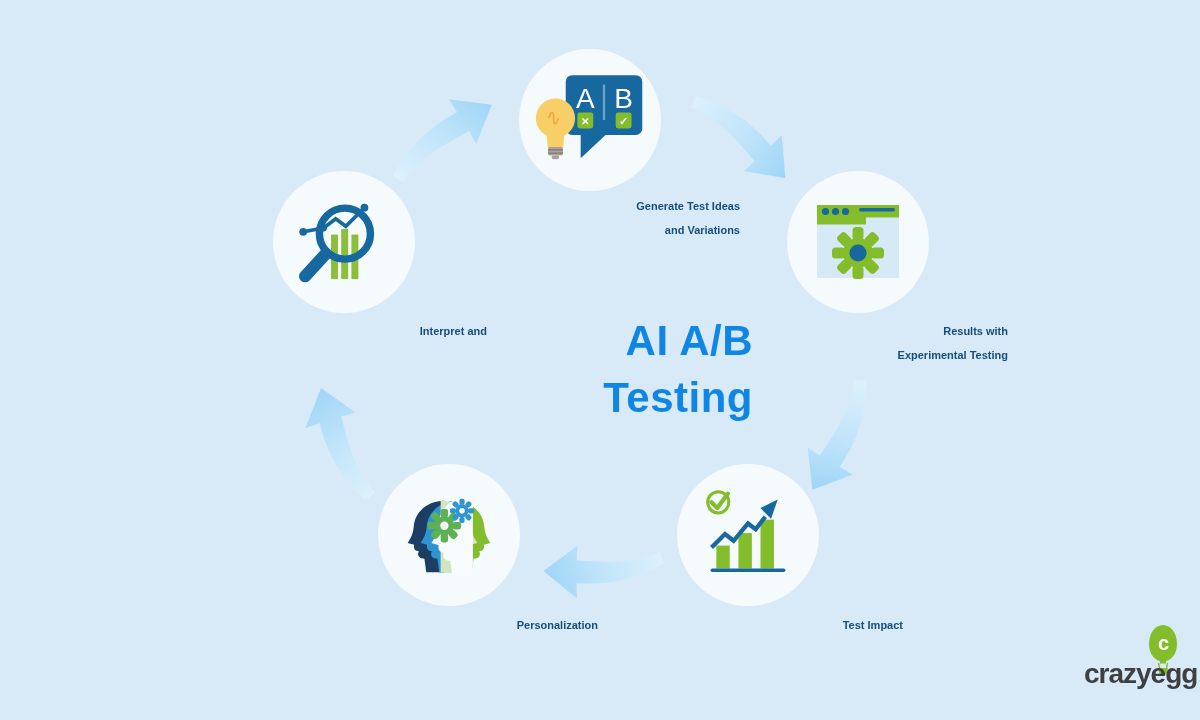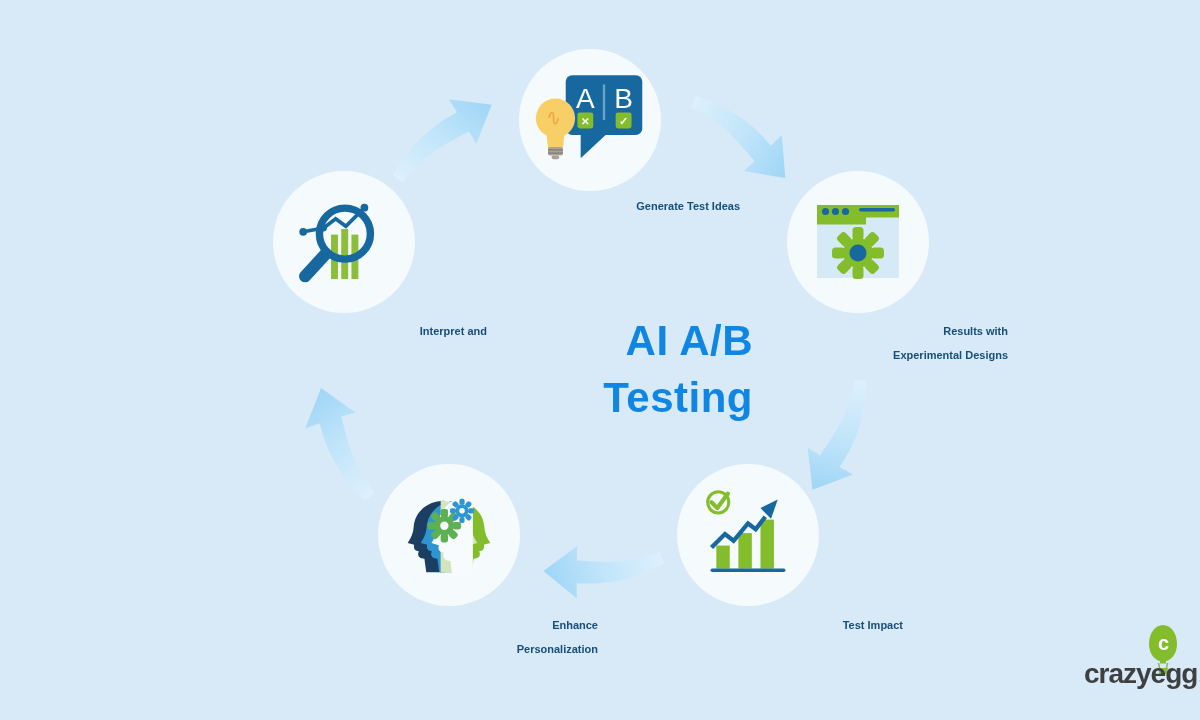--- a/index.html
+++ b/index.html
@@ -108,20 +108,21 @@
         <path d="M16,48 c2,-8 5,-8 5,0 c0,8 3,8 5,0" stroke="#e9aa4b" stroke-width="2" fill="none"></path>
         <rect x="15" y="79" width="16" height="9" rx="2" fill="#a9a19b"></rect>
         <line x1="15" y1="82" x2="31" y2="82" stroke="#857d78" stroke-width="1.5"></line>
         <line x1="15" y1="85.5" x2="31" y2="85.5" stroke="#857d78" stroke-width="1.5"></line>
         <rect x="19" y="88" width="8" height="4" rx="2" fill="#a9a19b"></rect>
       </g>
     </svg>
   </div>
   <div class="node-label" style="left:440px;top:194px">
     <span>Generate Test Ideas</span>
+    <span>and Variations</span>
   </div>
 
   <div class="node-circle" style="left:787px;top:171px">
     <svg width="100" height="100" viewBox="0 0 100 100">
       <rect x="9" y="13" width="82" height="73" fill="#d6e9f6"></rect>
       <rect x="9" y="13" width="82" height="12.5" fill="#84bd2c"></rect>
       <rect x="9" y="13" width="49" height="19.5" fill="#84bd2c"></rect>
       <circle cx="17.5" cy="19.5" r="3.6" fill="#16689f"></circle>
       <circle cx="27.5" cy="19.5" r="3.6" fill="#16689f"></circle>
       <circle cx="37.5" cy="19.5" r="3.6" fill="#16689f"></circle>
@@ -137,21 +138,21 @@
           <rect x="-5.5" y="-26" width="11" height="13" rx="3.5" transform="rotate(270)"></rect>
           <rect x="-5.5" y="-26" width="11" height="13" rx="3.5" transform="rotate(315)"></rect>
         </g>
         <circle r="15" fill="#84bd2c"></circle>
         <circle r="8.5" fill="#16689f"></circle>
       </g>
     </svg>
   </div>
   <div class="node-label" style="left:708px;top:319px">
     <span>Results with</span>
-    <span>Experimental Designs</span>
+    <span>Experimental Testing</span>
   </div>
 
   <div class="node-circle" style="left:677px;top:464px">
     <svg width="96" height="96" viewBox="0 0 100 100">
       <circle cx="19" cy="16" r="11" stroke="#84bd2c" stroke-width="3.2" fill="none"></circle>
       <path d="M12,16 L18,22 L29,7" stroke="#84bd2c" stroke-width="4.4" fill="none" stroke-linecap="round" stroke-linejoin="round"></path>
       <rect x="17" y="61" width="14" height="24" fill="#84bd2c"></rect>
       <rect x="40" y="48" width="14" height="37" fill="#84bd2c"></rect>
       <rect x="63" y="34" width="14" height="51" fill="#84bd2c"></rect>
       <rect x="11" y="85" width="78" height="3.6" rx="1.8" fill="#16689f"></rect>
@@ -197,21 +198,20 @@
           <rect x="-2.8" y="-13" width="5.6" height="6.5" rx="2" transform="rotate(225)"></rect>
           <rect x="-2.8" y="-13" width="5.6" height="6.5" rx="2" transform="rotate(270)"></rect>
           <rect x="-2.8" y="-13" width="5.6" height="6.5" rx="2" transform="rotate(315)"></rect>
         </g>
         <circle r="7" fill="#2e95d1"></circle>
         <circle r="3" fill="#f7fbfd"></circle>
       </g>
     </svg>
   </div>
   <div class="node-label" style="left:298px;top:613px">
-    <span>Enhance</span>
     <span>Personalization</span>
   </div>
 
   <div class="node-circle" style="left:273px;top:171px">
     <svg width="102" height="100" viewBox="0 0 110 100">
       <rect x="41" y="42" width="7.5" height="48" fill="#8dbe3b"></rect>
       <rect x="52" y="36" width="7.5" height="54" fill="#8dbe3b"></rect>
       <rect x="63" y="42" width="7.5" height="48" fill="#8dbe3b"></rect>
       <circle cx="56" cy="41" r="27.5" stroke="#16689f" stroke-width="8" fill="none"></circle>
       <line x1="35" y1="63" x2="13" y2="87" stroke="#16689f" stroke-width="13" stroke-linecap="round"></line>

